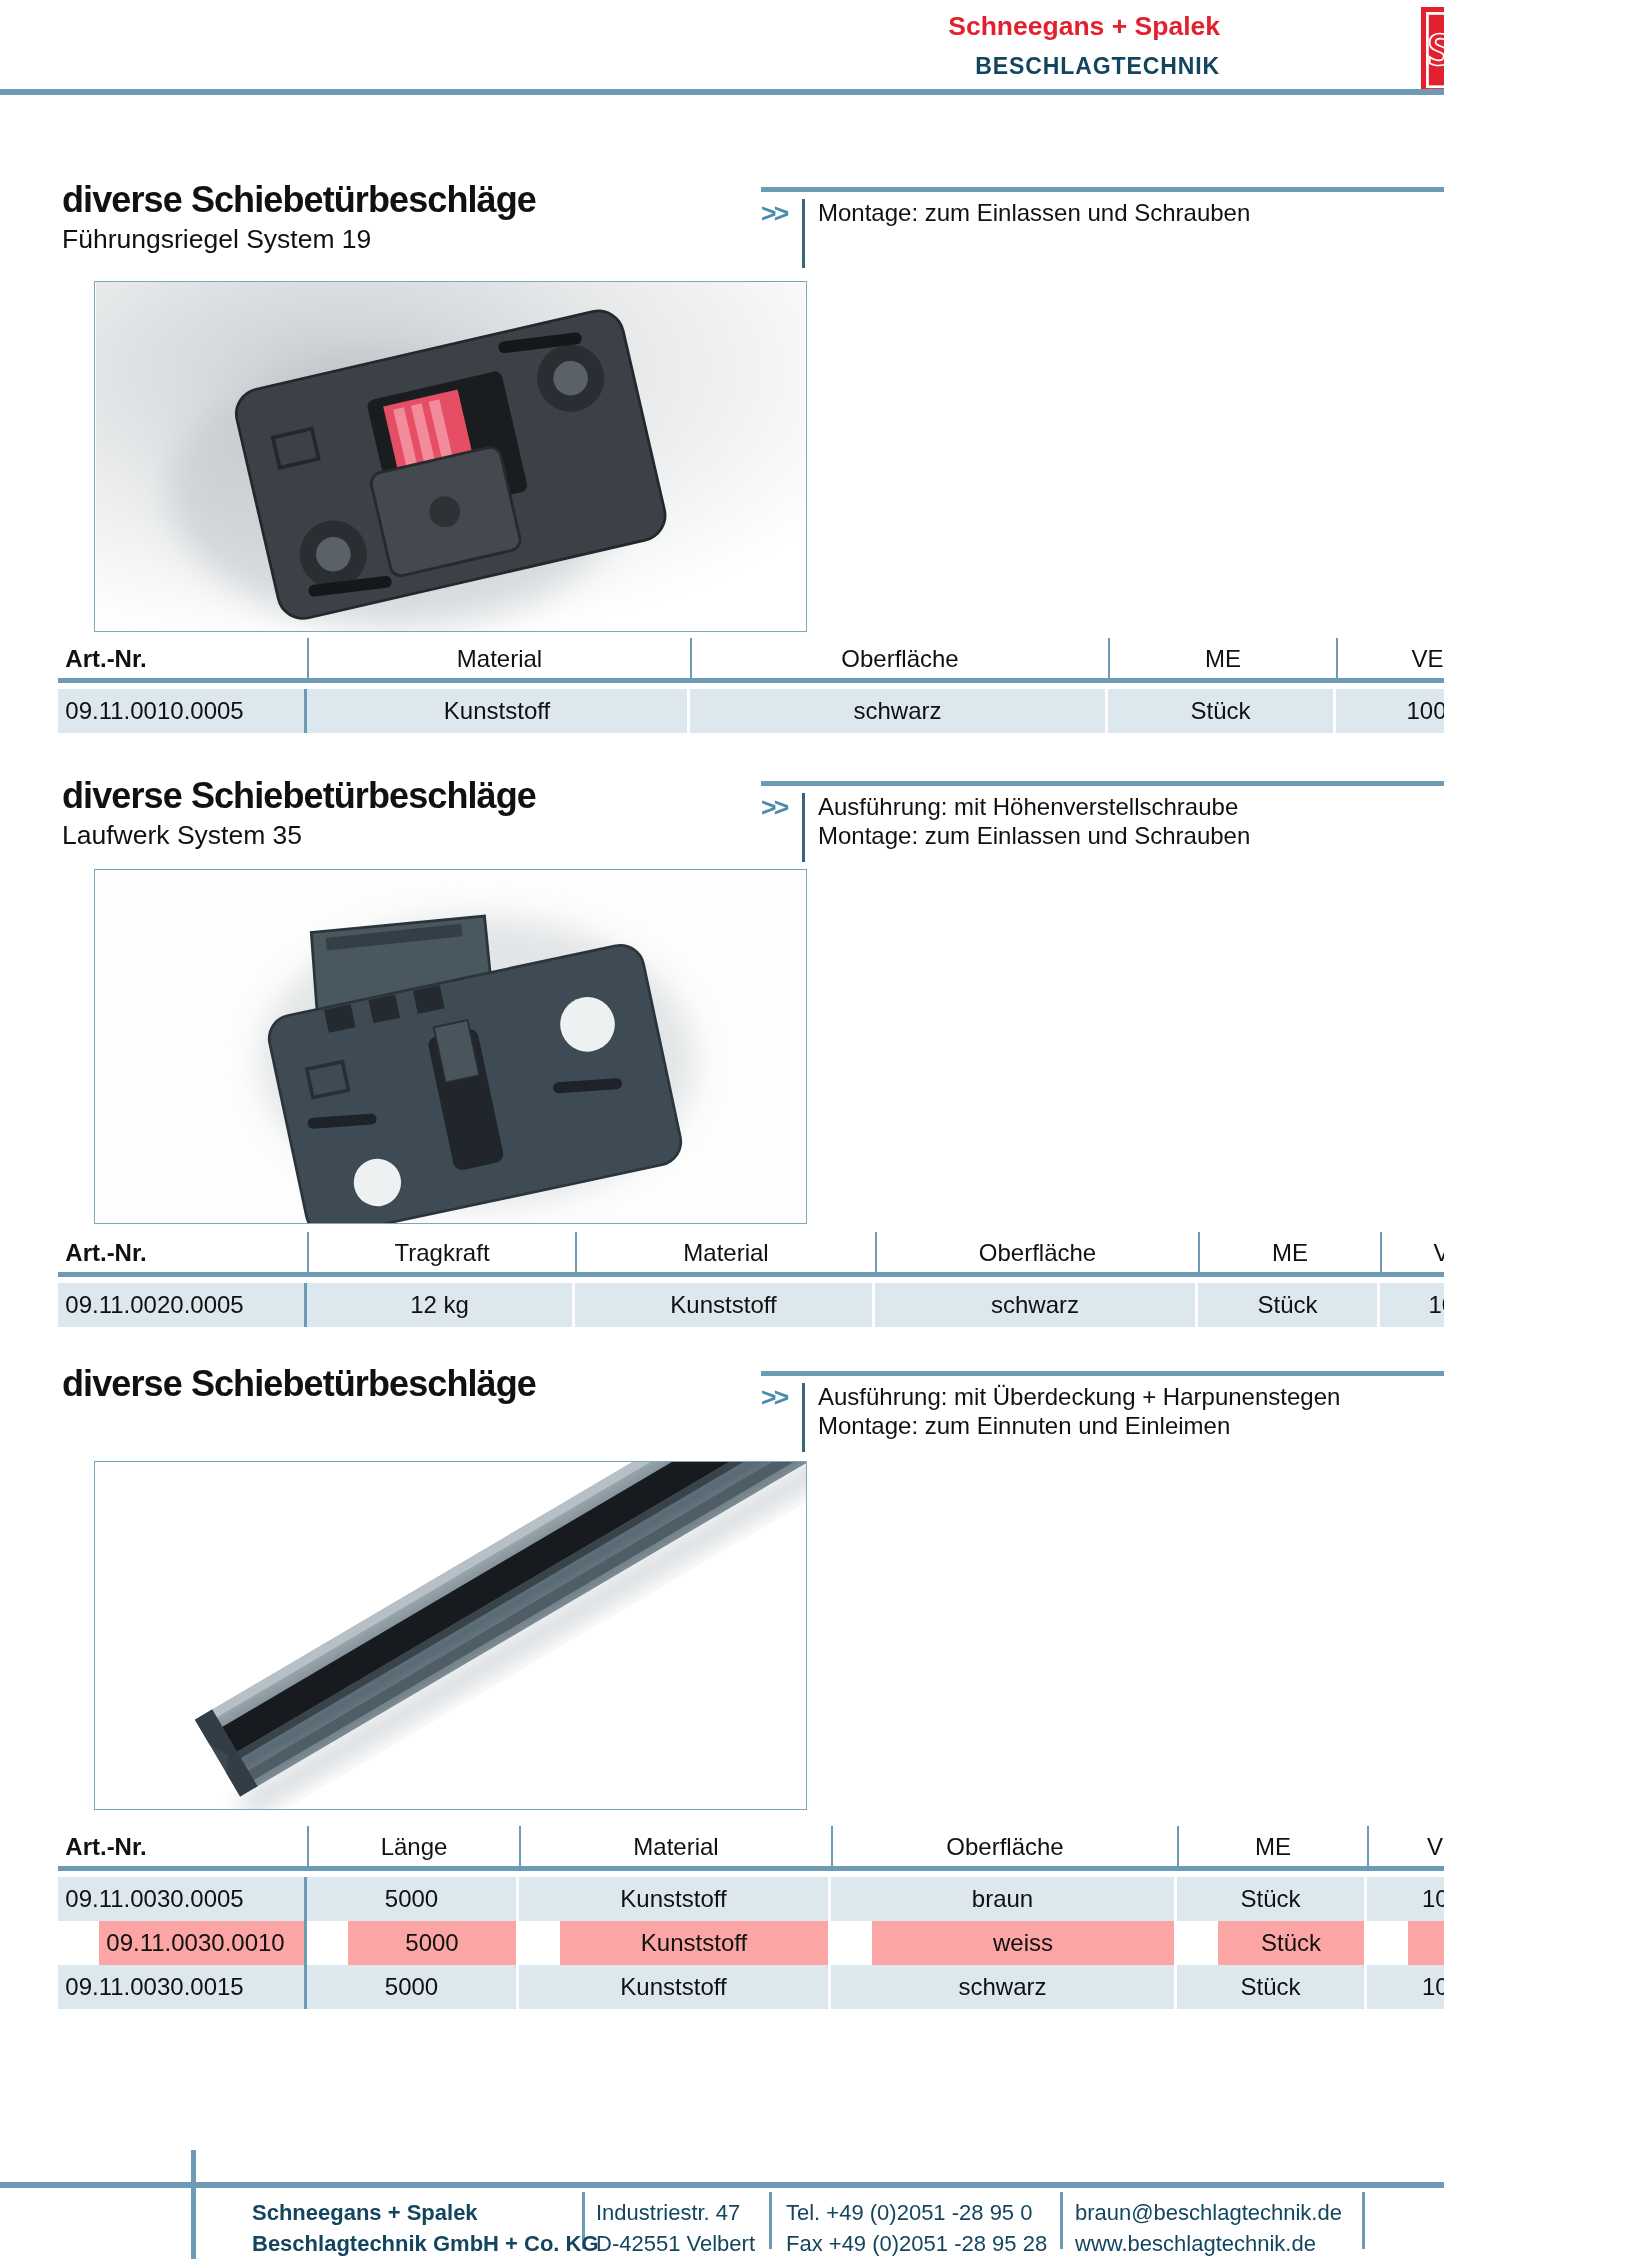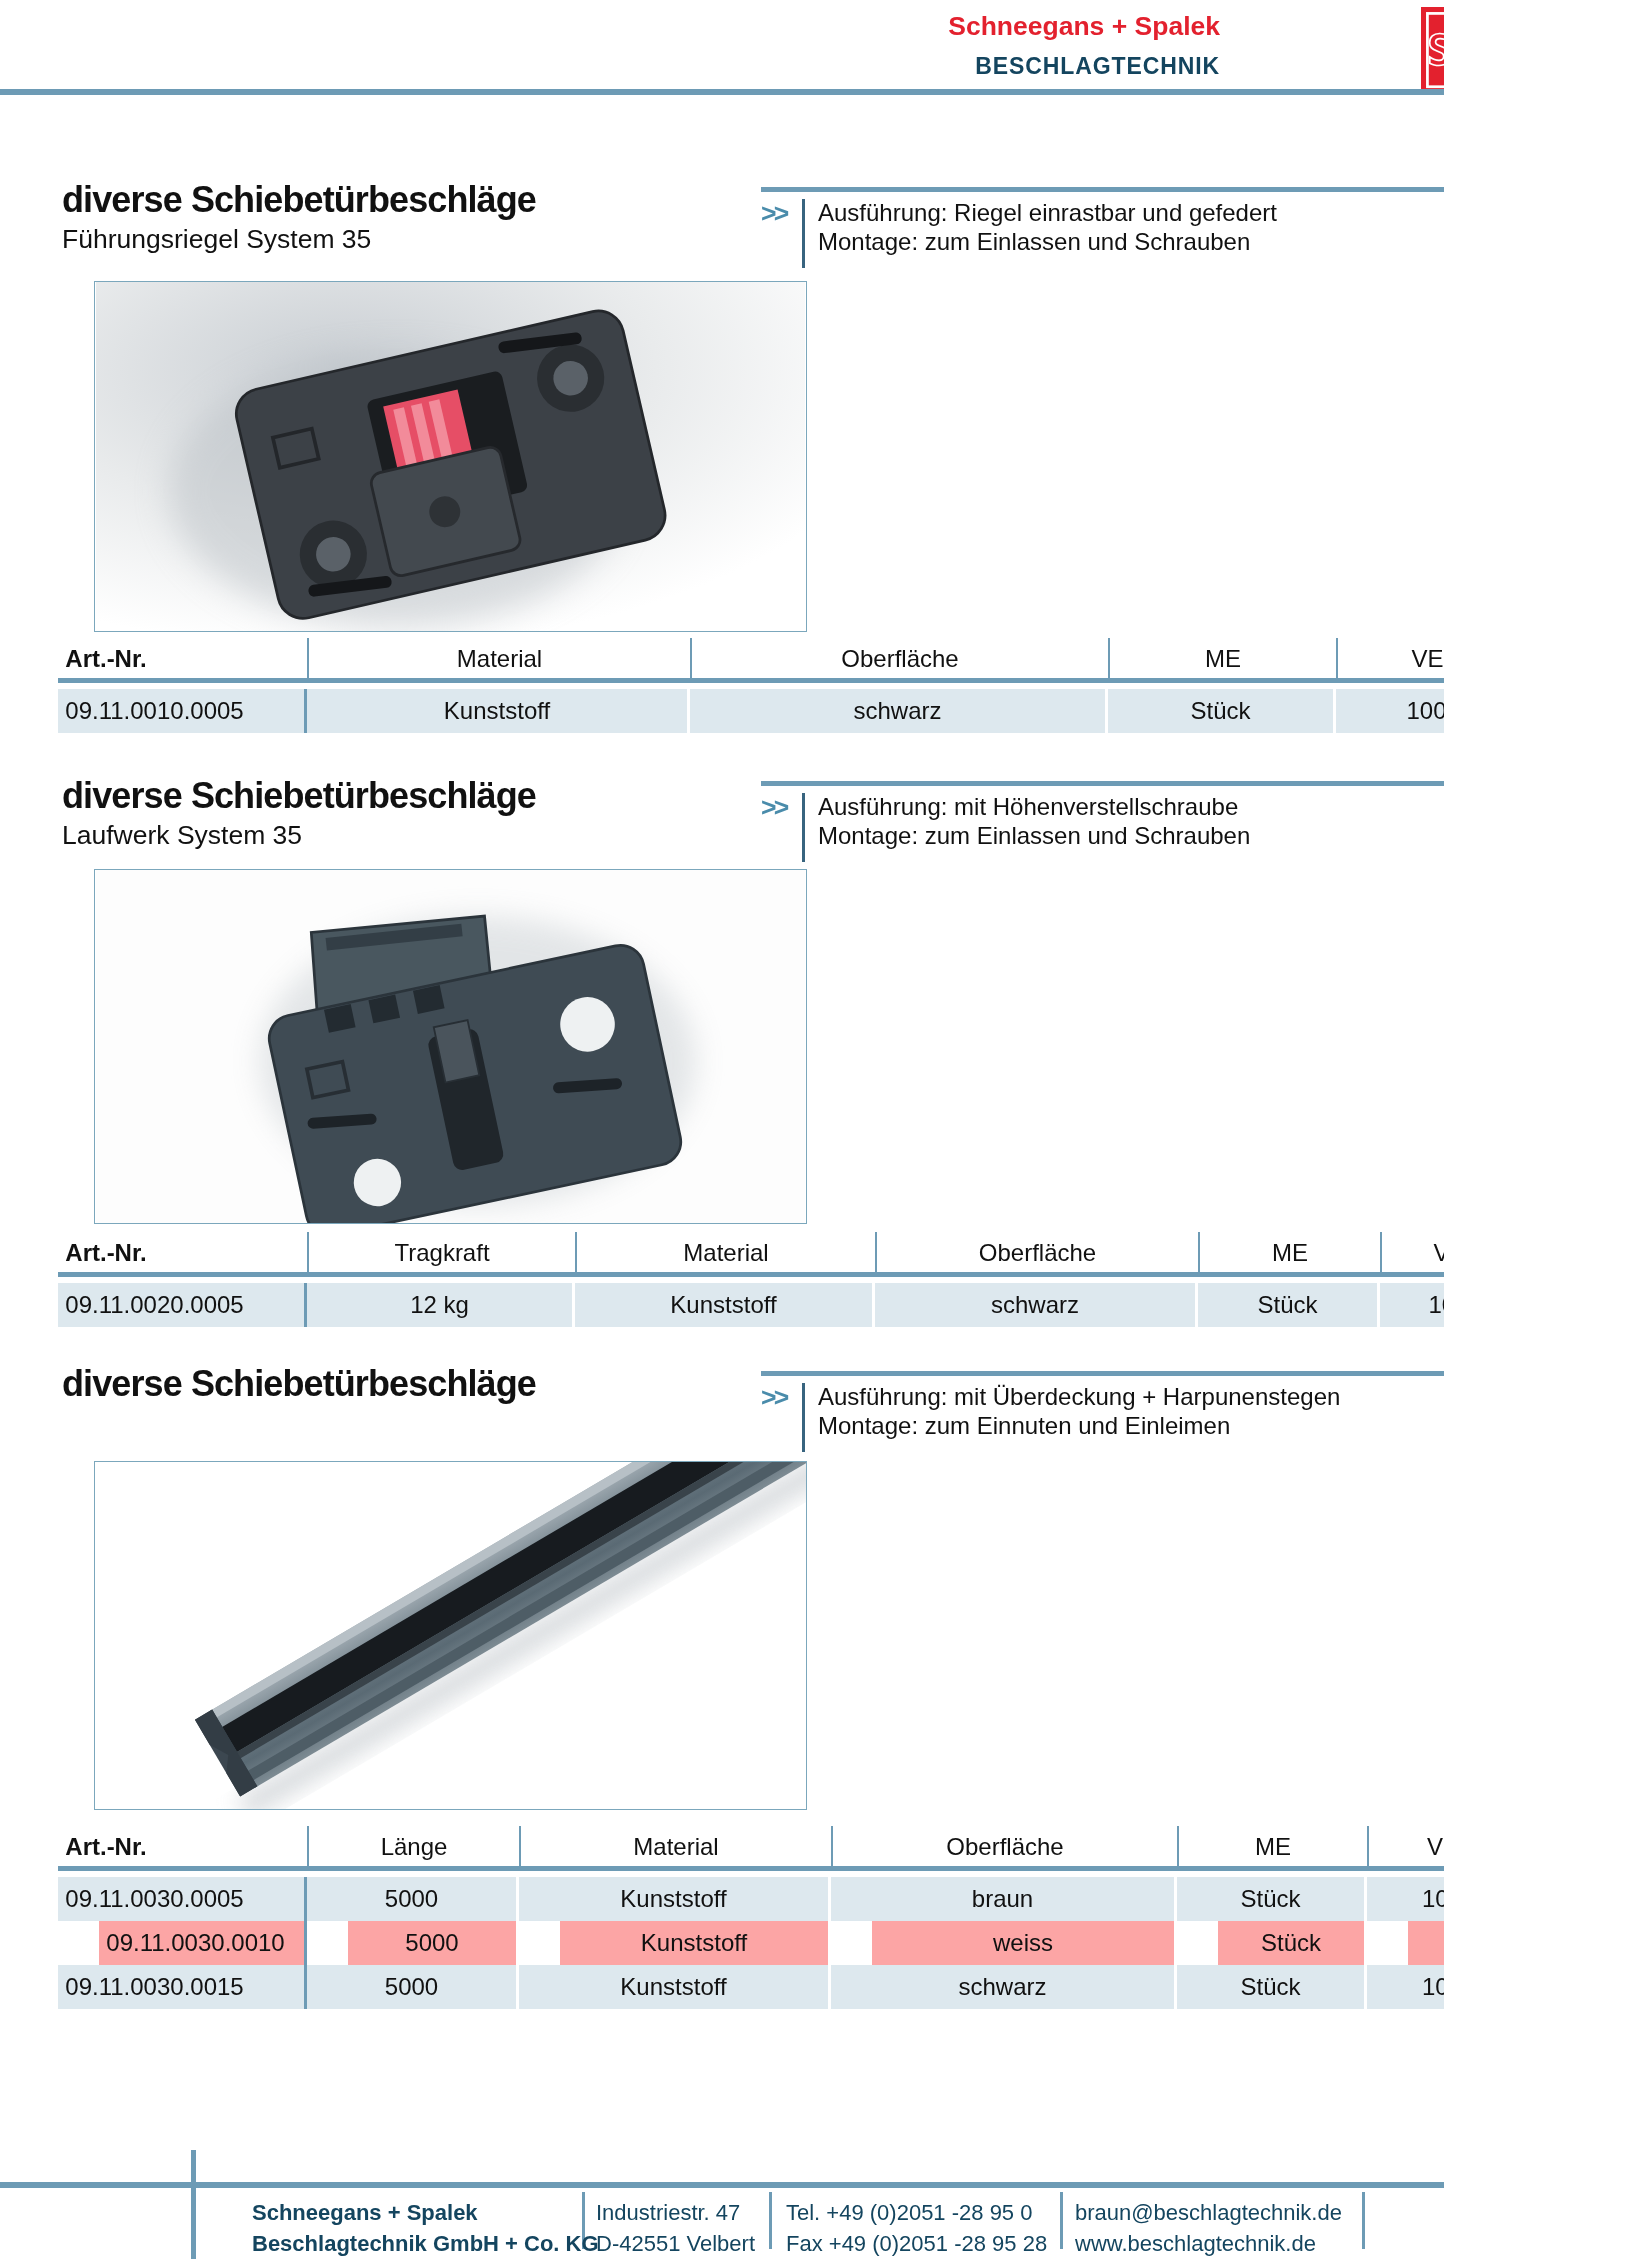--- a/index.html
+++ b/index.html
@@ -85,28 +85,27 @@
       <rect x="7" y="7" width="82" height="80" fill="none" stroke="#fff" stroke-width="3"></rect>
       <text x="48" y="63" text-anchor="middle" font-family="DejaVu Sans Mono, monospace" font-size="46" font-weight="bold" fill="none" stroke="#fff" stroke-width="1.8">S+S</text>
     </svg>
   </div>
   <div class="rule-h-main"></div>
   <div class="rule-v-logo"></div>
   <div class="rule-h-short"></div>
 
   <div class="sec-title s1t">
     <h1>diverse Schiebetürbeschläge</h1>
-    <div class="sub">Führungsriegel System 35</div>
+    <div class="sub">Führungsriegel System 19</div>
   </div>
   <div class="ann s1a">
     <div class="ann-topline"></div>
     <div class="ann-body">
       <span class="ann-marker">&gt;&gt;</span>
       <span class="ann-bar"></span>
-      <div class="ann-line">Ausführung: Riegel einrastbar und gefedert</div>
       <div class="ann-line">Montage: zum Einlassen und Schrauben</div>
     </div>
   </div>
   <div class="img-frame s1i">
     <svg viewBox="0 0 780 384">
       <defs>
         <filter id="soft1" x="-40%" y="-40%" width="180%" height="180%">
             <feGaussianBlur stdDeviation="18"></feGaussianBlur>
           </filter>
         <radialGradient id="bg1" cx="35%" cy="25%" r="80%">

